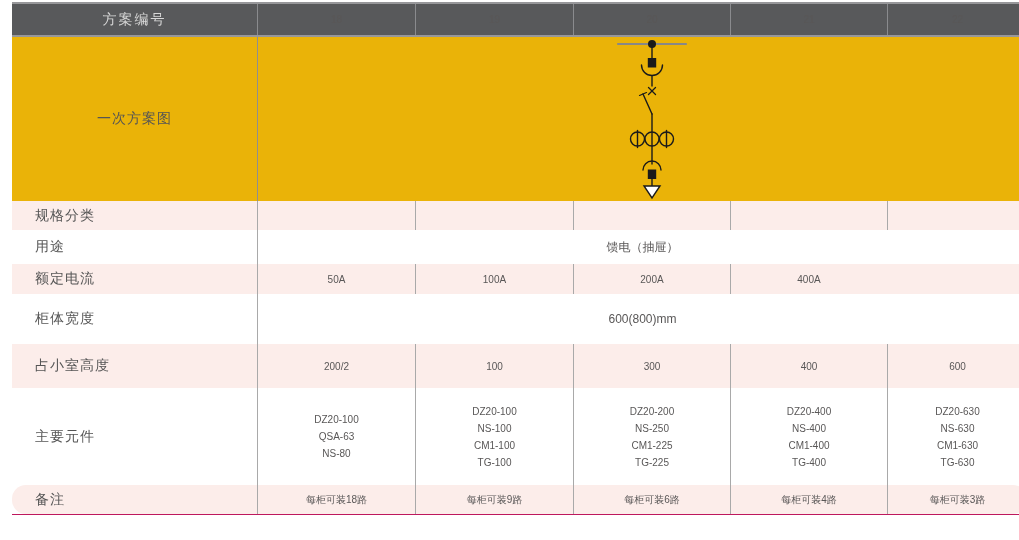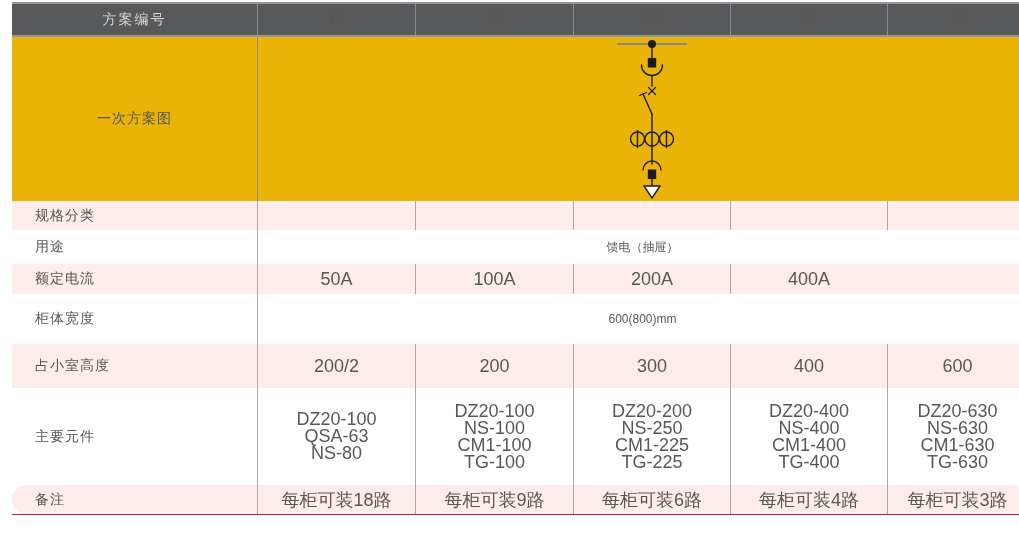--- a/index.html
+++ b/index.html
@@ -34,21 +34,21 @@
   .r-usage { height:34px; }
   .r-current { height:30px; }
   .r-width { height:50px; }
   .r-height { height:44px; }
   .r-components { height:97px; }
   .r-notes { height:29px;border-radius:14px; }
 
   .label { justify-content:flex-start; padding-left:23px; font-size:14px; color:#555555; letter-spacing:1px; }
   .hdr .label { justify-content:center; padding-left:0; color:#d7d7d7; letter-spacing:2px; }
   .c-label.center { justify-content:center; padding-left:0; }
-  .v { font-size:18px; color:#595757; text-align:center; }
+  .v { font-size:10px; color:#595757; text-align:center; }
   .data .v { border-left:1px solid #a9a9a9; }
   .span-cell { border-left:1px solid #a9a9a9; font-size:12px; }
   .multiline { white-space:pre-line; line-height:17px; }
   line, path, circle, polygon { stroke-linecap:round; }
 </style>
 </head>
 <body>
 
 <div class="tbl">
 
@@ -120,21 +120,21 @@
   </div>
 
   <div class="row r-width white">
     <div class="cell c-label label">柜体宽度</div>
     <div class="cell c-span span-cell">600(800)mm</div>
   </div>
 
   <div class="row r-height pink data">
     <div class="cell c-label label">占小室高度</div>
     <div class="cell c18 v">200/2</div>
-    <div class="cell c19 v">200</div>
+    <div class="cell c19 v">100</div>
     <div class="cell c20 v">300</div>
     <div class="cell c21 v">400</div>
     <div class="cell c22 v">600</div>
   </div>
 
   <div class="row r-components white data">
     <div class="cell c-label label">主要元件</div>
     <div class="cell c18 v multiline">DZ20-100
 QSA-63
 NS-80</div>

